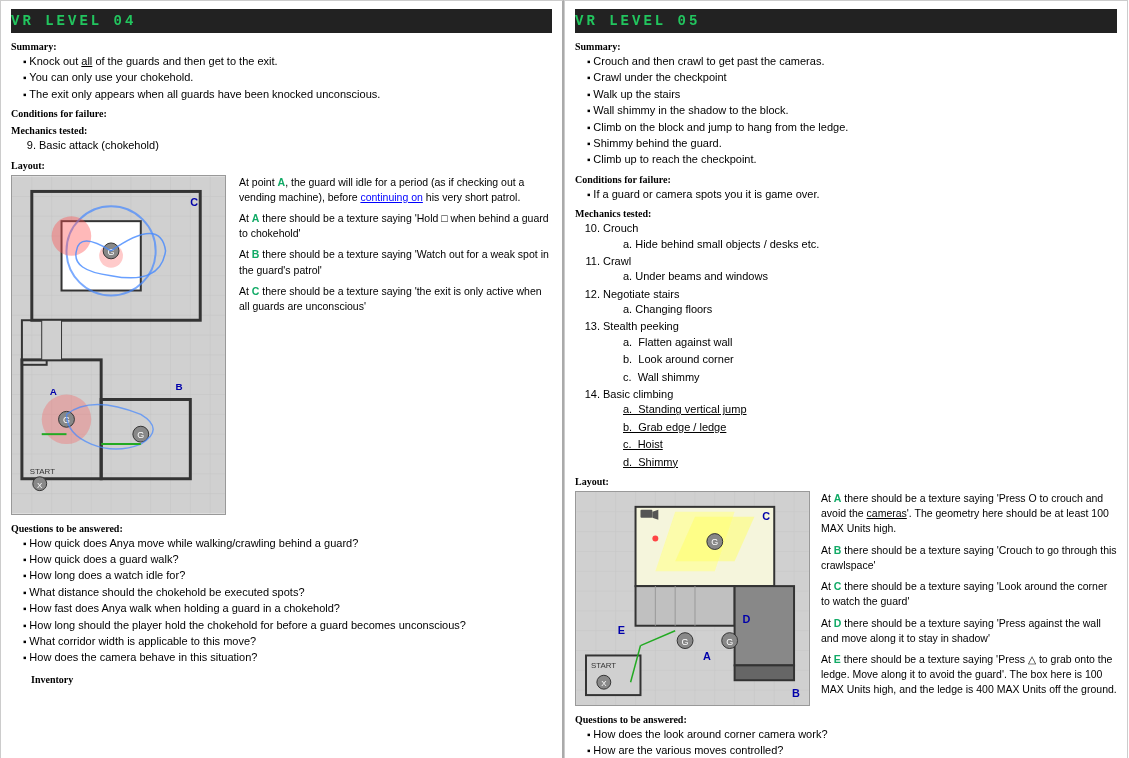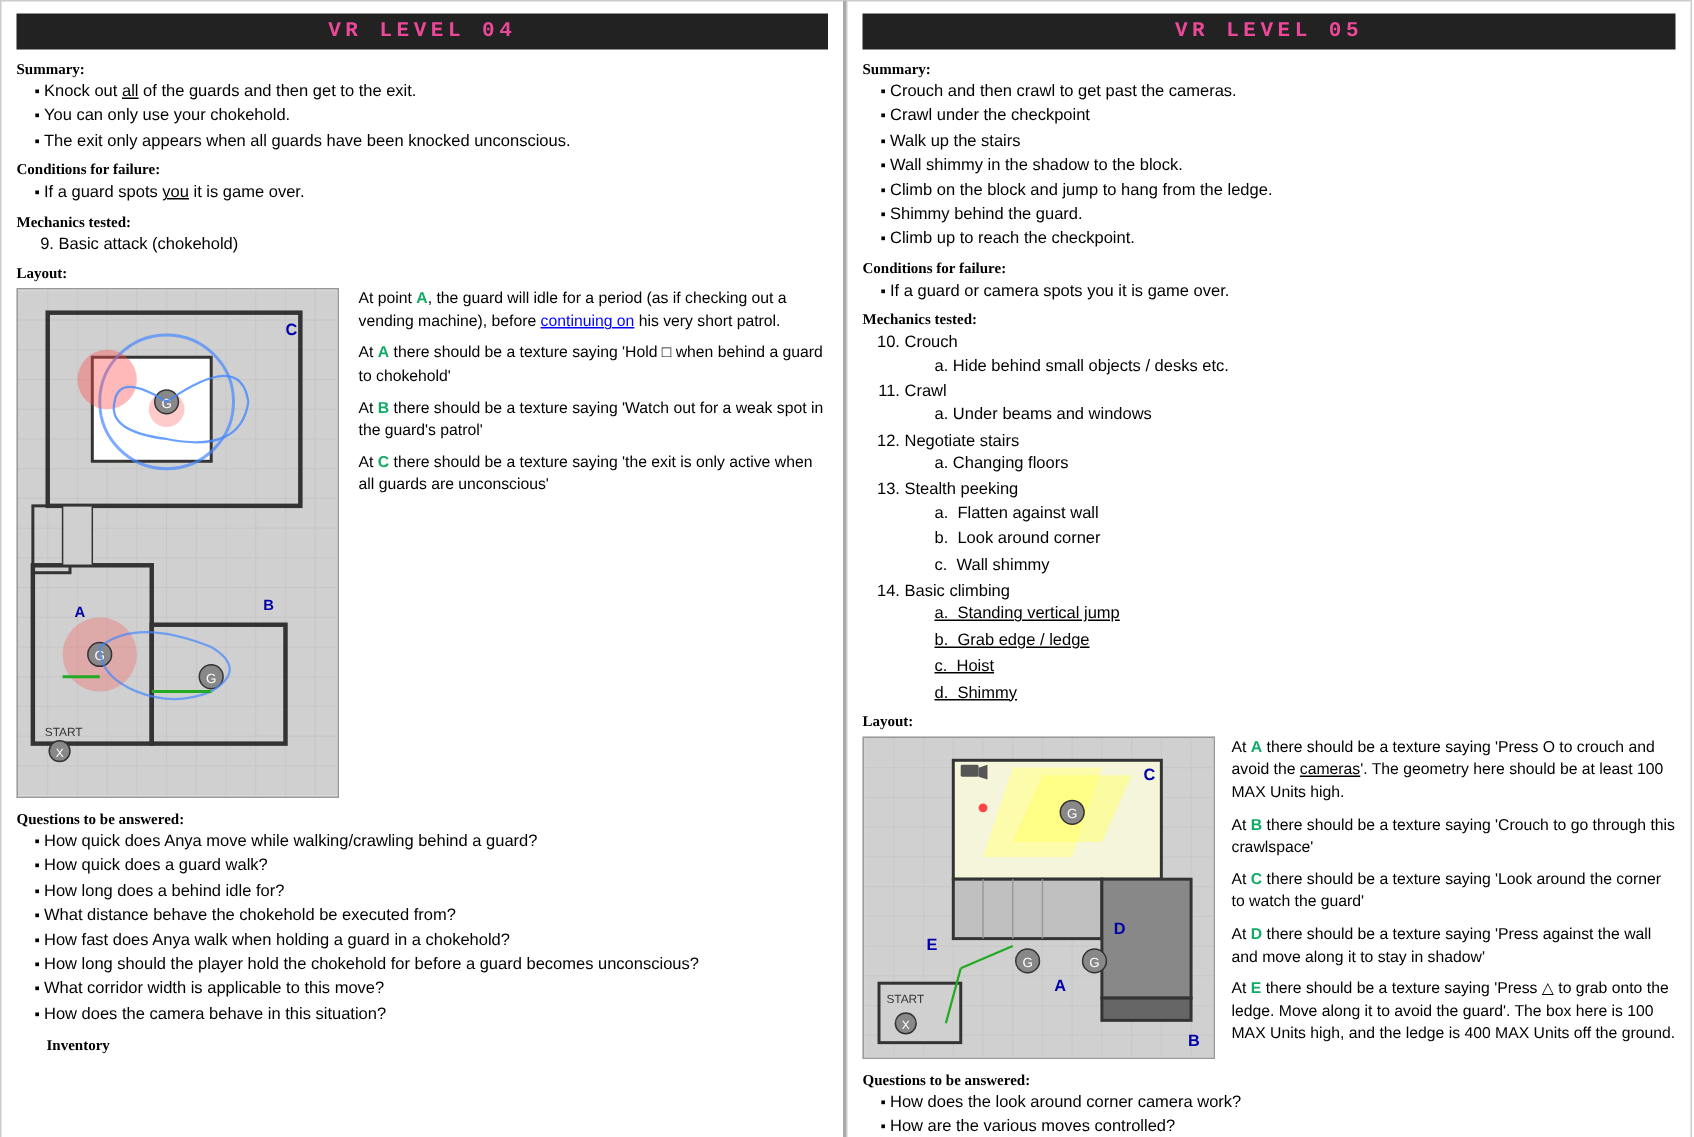--- a/index.html
+++ b/index.html
@@ -12,22 +12,22 @@
       min-height: 758px;
     }
     .panel {
       width: 564px;
       padding: 8px 10px;
       border: 1px solid #ccc;
     }
     .panel-left { border-right: 2px solid #aaa; }
     .panel-header {
       background: #222;
-      color: #ec4899;
-      text-align: center;
+      color: #22c55e;
+      text-align: left;
       font-family: 'Courier New', monospace;
       font-size: 14px;
       font-weight: bold;
       letter-spacing: 3px;
       padding: 4px 0;
       margin-bottom: 8px;
     }
     .section-title {
       font-weight: bold;
       font-size: 10px;
@@ -128,23 +128,20 @@
     <div class="section-title">Summary:</div>
     <ul class="bullets">
       <li>Knock out <span class="underline">all</span> of the guards and then get to the exit.</li>
       <li>You can only use your chokehold.</li>
       <li>The exit only appears when all guards have been knocked unconscious.</li>
     </ul>
   </div>
 
   <div class="section">
     <div class="section-title">Conditions for failure:</div>
-    <ul class="bullets">
-      <li>If a guard spots <span class="underline">you</span> it is game over.</li>
-    </ul>
   </div>
 
   <div class="section">
     <div class="section-title">Mechanics tested:</div>
     <ol class="numbered" start="9">
       <li>Basic attack (chokehold)</li>
     </ol>
   </div>
 
   <div class="section">
@@ -245,22 +242,22 @@
         <p>At <span class="highlight-letter">C</span> there should be a texture saying 'the exit is only active when all guards are unconscious'</p>
       </div>
     </div>
   </div>
 
   <div class="section">
     <div class="section-title">Questions to be answered:</div>
     <ul class="bullets">
       <li>How quick does Anya move while walking/crawling behind a guard?</li>
       <li>How quick does a guard walk?</li>
-      <li>How long does a behind idle for?</li>
-      <li>What distance behave the chokehold be executed from?</li>
+      <li>How long does a watch idle for?</li>
+      <li>What distance should the chokehold be executed spots?</li>
       <li>How fast does Anya walk when holding a guard in a chokehold?</li>
       <li>How long should the player hold the chokehold for before a guard becomes unconscious?</li>
       <li>What corridor width is applicable to this move?</li>
       <li>How does the camera behave in this situation?</li>
     </ul>
   </div>
 
   <div class="inventory-section">
     <div class="section-title">Inventory</div>
   </div>

